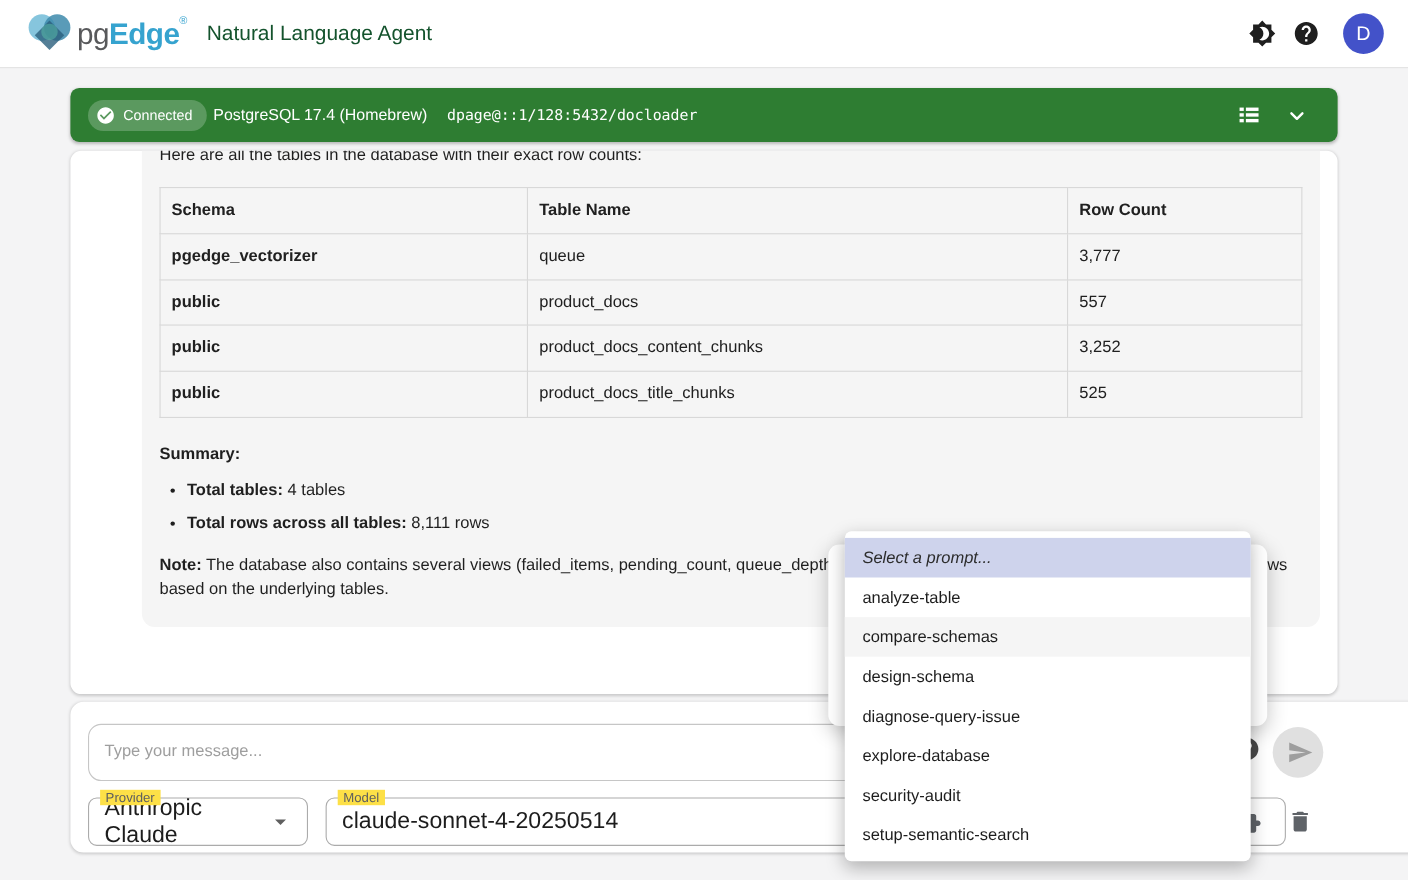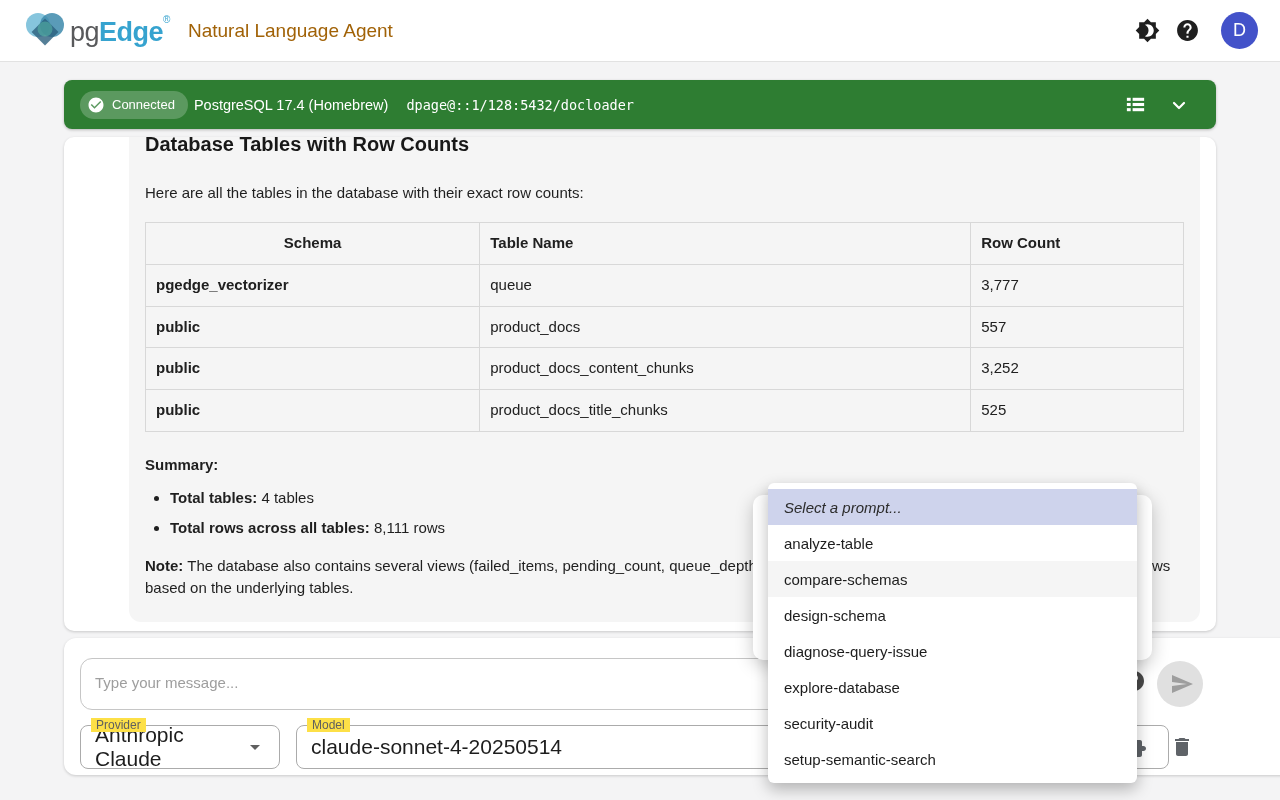--- a/index.html
+++ b/index.html
@@ -16,21 +16,21 @@
   
   .app-header{
     position:absolute; top:0; left:0; width:1280px; height:62px;
     background:#ffffff; border-bottom:1px solid #e2e2e2;
     display:flex; align-items:center; padding:0 22px; z-index:10;
   }
   .logo-wrap{ display:flex; align-items:center; gap:2px; }
   .wordmark{ font-size:27px; letter-spacing:-0.5px; color:#58595b; }
   .wordmark b{ color:#36a3cf; font-weight:700; }
   .wordmark sup{ font-size:10px; color:#36a3cf; vertical-align:18px; }
-  .app-title{ font-size:19px; color:#a16207; margin-left:18px; font-weight:400; }
+  .app-title{ font-size:19px; color:#14532d; margin-left:18px; font-weight:400; }
   .header-spacer{ flex:1; }
   .icon-btn{
     width:40px; height:40px; border:none; background:transparent; border-radius:50%;
     display:flex; align-items:center; justify-content:center; cursor:pointer;
   }
   .avatar{
     width:37px; height:37px; border-radius:50%; background:#4352c9;
     color:#fff; font-size:18px; display:flex; align-items:center; justify-content:center;
     margin-left:14px; cursor:pointer;
   }
@@ -189,26 +189,25 @@
     <span style="display:flex;">
       <svg width="24" height="24" viewBox="0 0 24 24" fill="none" stroke="#ffffff" stroke-width="2.2" stroke-linecap="round" stroke-linejoin="round">
         <path d="M7 10l5 5 5-5"></path>
       </svg>
     </span>
   </button>
 </div>
 
 <main class="chat-card">
   <div class="bubble">
-    <h3>Database Tables with Row Counts</h3>
     <p class="intro">Here are all the tables in the database with their exact row counts:</p>
     <table class="results">
       <thead>
           <tr id="thead-row">
-            <th style="width: 32.2%; text-align: center;">Schema</th>
+            <th style="width: 32.2%;">Schema</th>
             <th style="width: 47.3%;">Table Name</th>
             <th style="width: 20.5%;">Row Count</th>
           </tr>
         </thead>
       <tbody id="tbody-rows">
           <tr>
             <td>pgedge_vectorizer</td>
             <td>queue</td>
             <td>3,777</td>
           </tr>

